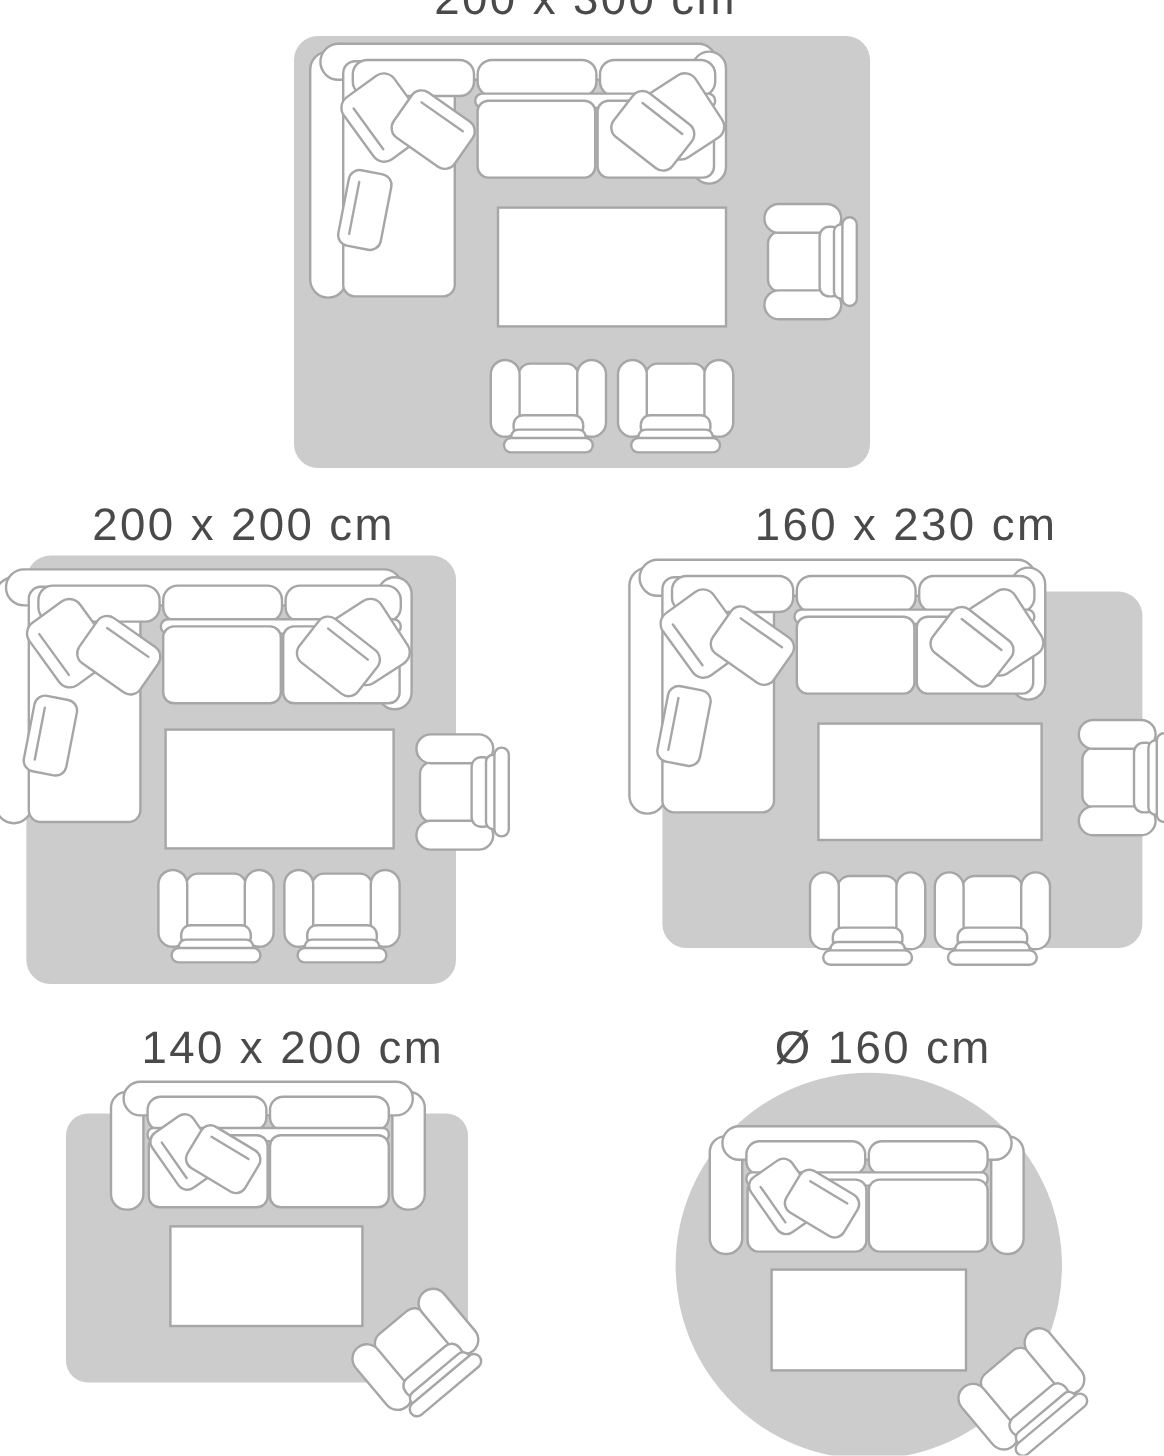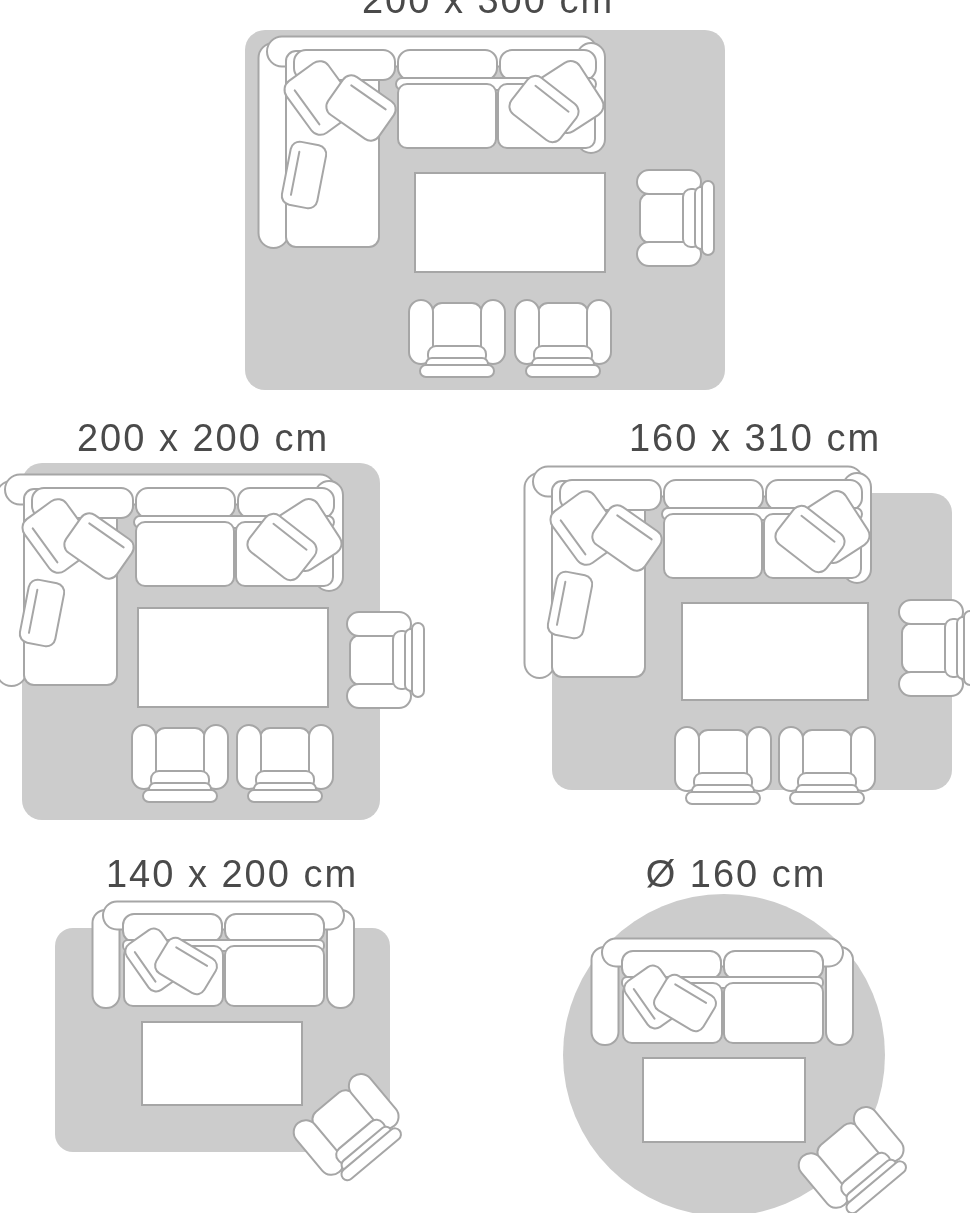--- a/index.html
+++ b/index.html
@@ -22,21 +22,21 @@
     font-size:38px;
     font-weight:400;
     letter-spacing:2px;
     color:var(--label);
     white-space:nowrap;
     line-height:1.15;
   }
   #lab0{left:488px;top:-21px;}
   #lab1{left:203px;top:417px;}
   #lab2{left:755px;top:417px;}
-  #lab3{left:232px;top:853px;text-align:center;}
+  #lab3{left:244px;top:853px;text-align:center;}
   #lab4{left:736px;top:853px;}
   svg.layout{position:absolute;overflow:visible;}
   #svgA{left:245px;top:30px;}
   #svgB{left:22px;top:463px;}
   #svgC{left:552px;top:493px;}
   #svgD{left:55px;top:928px;}
   #svgE{left:563px;top:894px;}
   .rug{fill:var(--rug);stroke:none;}
   .fo rect,.fo path{
     fill:var(--furniture);
@@ -115,21 +115,21 @@
         <rect x="21" y="48" width="58" height="18" rx="8"></rect>
         <rect x="19" y="60" width="62" height="13" rx="6"></rect>
         <rect x="13" y="67" width="74" height="12" rx="6"></rect>
       </g>
     </symbol>
   </defs>
 </svg>
 
 <div class="size-label" id="lab0">200 x 300 cm</div>
 <div class="size-label" id="lab1">200 x 200 cm</div>
-<div class="size-label" id="lab2">160 x 310 cm</div>
+<div class="size-label" id="lab2">160 x 230 cm</div>
 <div class="size-label" id="lab3">140 x 200 cm</div>
 <div class="size-label" id="lab4">Ø 160 cm</div>
 
 <svg class="layout" id="svgA" width="480" height="360">
   <rect class="rug" x="0" y="0" width="480" height="360" rx="20"></rect>
   <use href="#sectional" x="0" y="0" width="350" height="215" transform="translate(12,5)"></use>
   <rect class="fo" x="0" y="0" width="190" height="99" transform="translate(170,143)" fill="var(--furniture)" stroke="var(--outline)" stroke-width="2"></rect>
   <g transform="translate(390,238) rotate(-90)">
     <use href="#armchair" width="100" height="80"></use>
   </g>

